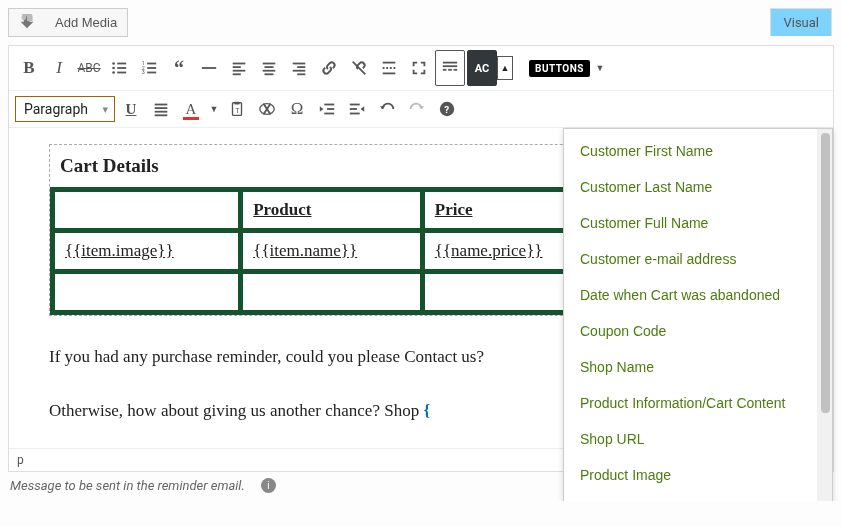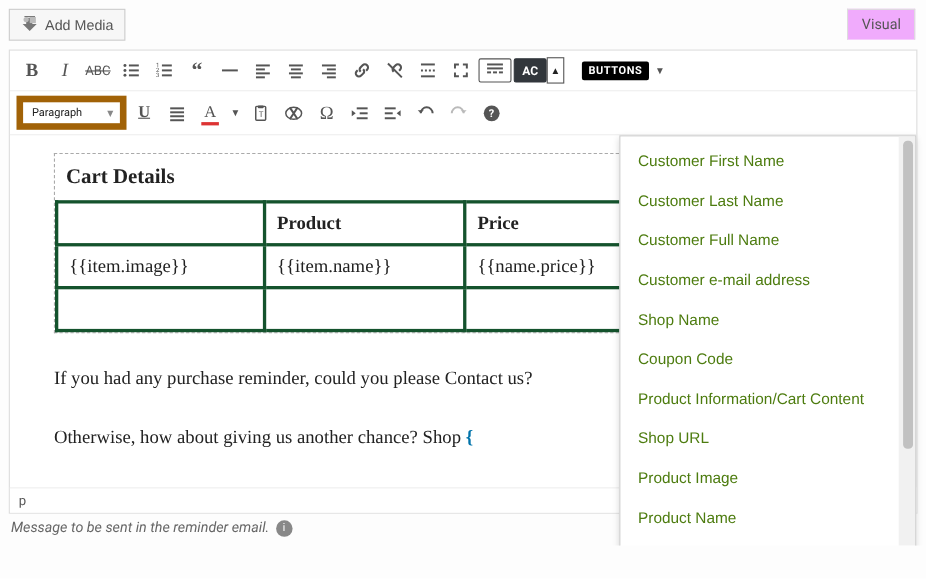--- a/index.html
+++ b/index.html
@@ -13,31 +13,31 @@
     color: #222;
   }
   .top-row {
     display: flex;
     justify-content: space-between;
     align-items: flex-start;
   }
   .add-media {
     display: inline-flex;
     align-items: center;
-    gap: 6px;
+    gap: 20px;
     background: #f7f7f7;
     border: 1px solid #ccc;
     padding: 4px 10px;
     font-size: 13px;
     color: #555;
     cursor: pointer;
   }
   .add-media svg { width: 16px; height: 16px; }
   .tab-visual {
-    background: #f0abfc;
+    background: #7dd3fc;
     border: 1px solid #ddd;
     border-bottom: none;
     padding: 6px 12px;
     color: #555;
     font-size: 13px;
     margin-right: 2px;
     cursor: pointer;
   }
   .editor-box {
     margin-top: 8px;
@@ -60,21 +60,21 @@
     justify-content: center;
     color: #555;
     cursor: pointer;
     border-radius: 2px;
     font-size: 15px;
   }
   .tbtn svg { width: 18px; height: 18px; fill: #555; }
   .tbtn-boxed {
     border: 1px solid #555;
     width: 30px;
-    height: 22px;
+    height: 36px;
     font-size: 11px;
     font-weight: bold;
   }
   .ac-btn {
     background: #32373c;
     color: #fff;
     border: 1px solid #32373c;
   }
   .ac-caret {
     width: 16px;
@@ -95,24 +95,24 @@
     border-radius: 2px;
     letter-spacing: 0.5px;
     cursor: pointer;
   }
   .buttons-caret {
     width: 16px; height: 24px;
     display: inline-flex; align-items: center; justify-content: center;
     font-size: 9px; color:#555; cursor:pointer;
   }
   .format-select {
-    border: 6px solid #a16207;
+    border: 1px solid #a16207;
     background: #fff;
     padding: 4px 4px 4px 8px;
-    font-size: 10px;
+    font-size: 14px;
     position: relative;
     cursor: pointer;
     min-width: 100px;
     display: inline-flex;
     align-items: center;
   }
   .format-select::after {
     content: "▾";
     position: absolute;
     right: 6px;
@@ -140,24 +140,25 @@
     margin: 0;
     padding: 10px 10px 10px 10px;
   }
   table.cart {
     border-collapse: collapse;
     width: 100%;
     font-family: Georgia, serif;
     font-size: 17px;
   }
   table.cart th, table.cart td {
-    border: 3px solid #14532d;
+    border: 5px solid #14532d;
     padding: 8px 10px;
     text-align: left;
     font-weight: normal;
+    text-decoration: underline;
   }
   table.cart th { font-weight: bold; }
   table.cart .tot { font-weight: bold; text-align: left; }
   .body-text { margin-top: 28px; line-height: 1.5; }
   .body-text a, .link-frag { color: #0073aa; font-weight: bold; }
   .dropdown {
     position: absolute;
     top: 0;
     right: 0;
     width: 270px;
@@ -181,21 +182,21 @@
     color: #555;
     background: #fff;
   }
   .help-text {
     font-style: italic;
     color: #666;
     font-size: 13px;
     padding: 6px 2px 0 2px;
     display: flex;
     align-items: center;
-    gap: 6px;
+    gap: 16px;
   }
   .help-icon {
     width: 15px; height: 15px; border-radius: 50%;
     background: #888; color: #fff;
     font-size: 10px; font-style: normal;
     display: inline-flex; align-items: center; justify-content: center;
     font-family: Arial, sans-serif;
   }
   .content-wrap { position: relative; }
   .scroll-thumb {
@@ -422,22 +423,23 @@
         <span>Otherwise, how about giving us another chance? Shop </span><span class="link-frag">{</span>
       </p>
     </div>
 
     <div class="dropdown" style="height:440px;overflow:hidden">
       <div id="dd-list">
           <div class="dropdown-item">Customer First Name</div>
           <div class="dropdown-item">Customer Last Name</div>
           <div class="dropdown-item">Customer Full Name</div>
           <div class="dropdown-item">Customer e-mail address</div>
+          <div class="dropdown-item">Date when Cart was abandoned</div>
+          <div class="dropdown-item">Coupon Code</div>
           <div class="dropdown-item">Shop Name</div>
-          <div class="dropdown-item">Coupon Code</div>
           <div class="dropdown-item">Product Information/Cart Content</div>
           <div class="dropdown-item">Shop URL</div>
           <div class="dropdown-item">Product Image</div>
           <div class="dropdown-item">Product Name</div>
           <div class="dropdown-item">Product Price</div>
         </div>
       <div style="position:absolute;right:0;top:0;width:15px;height:100%;background:#f1f1f1">
         <div class="scroll-thumb" style="height:280px;top:4px"></div>
       </div>
     </div>

